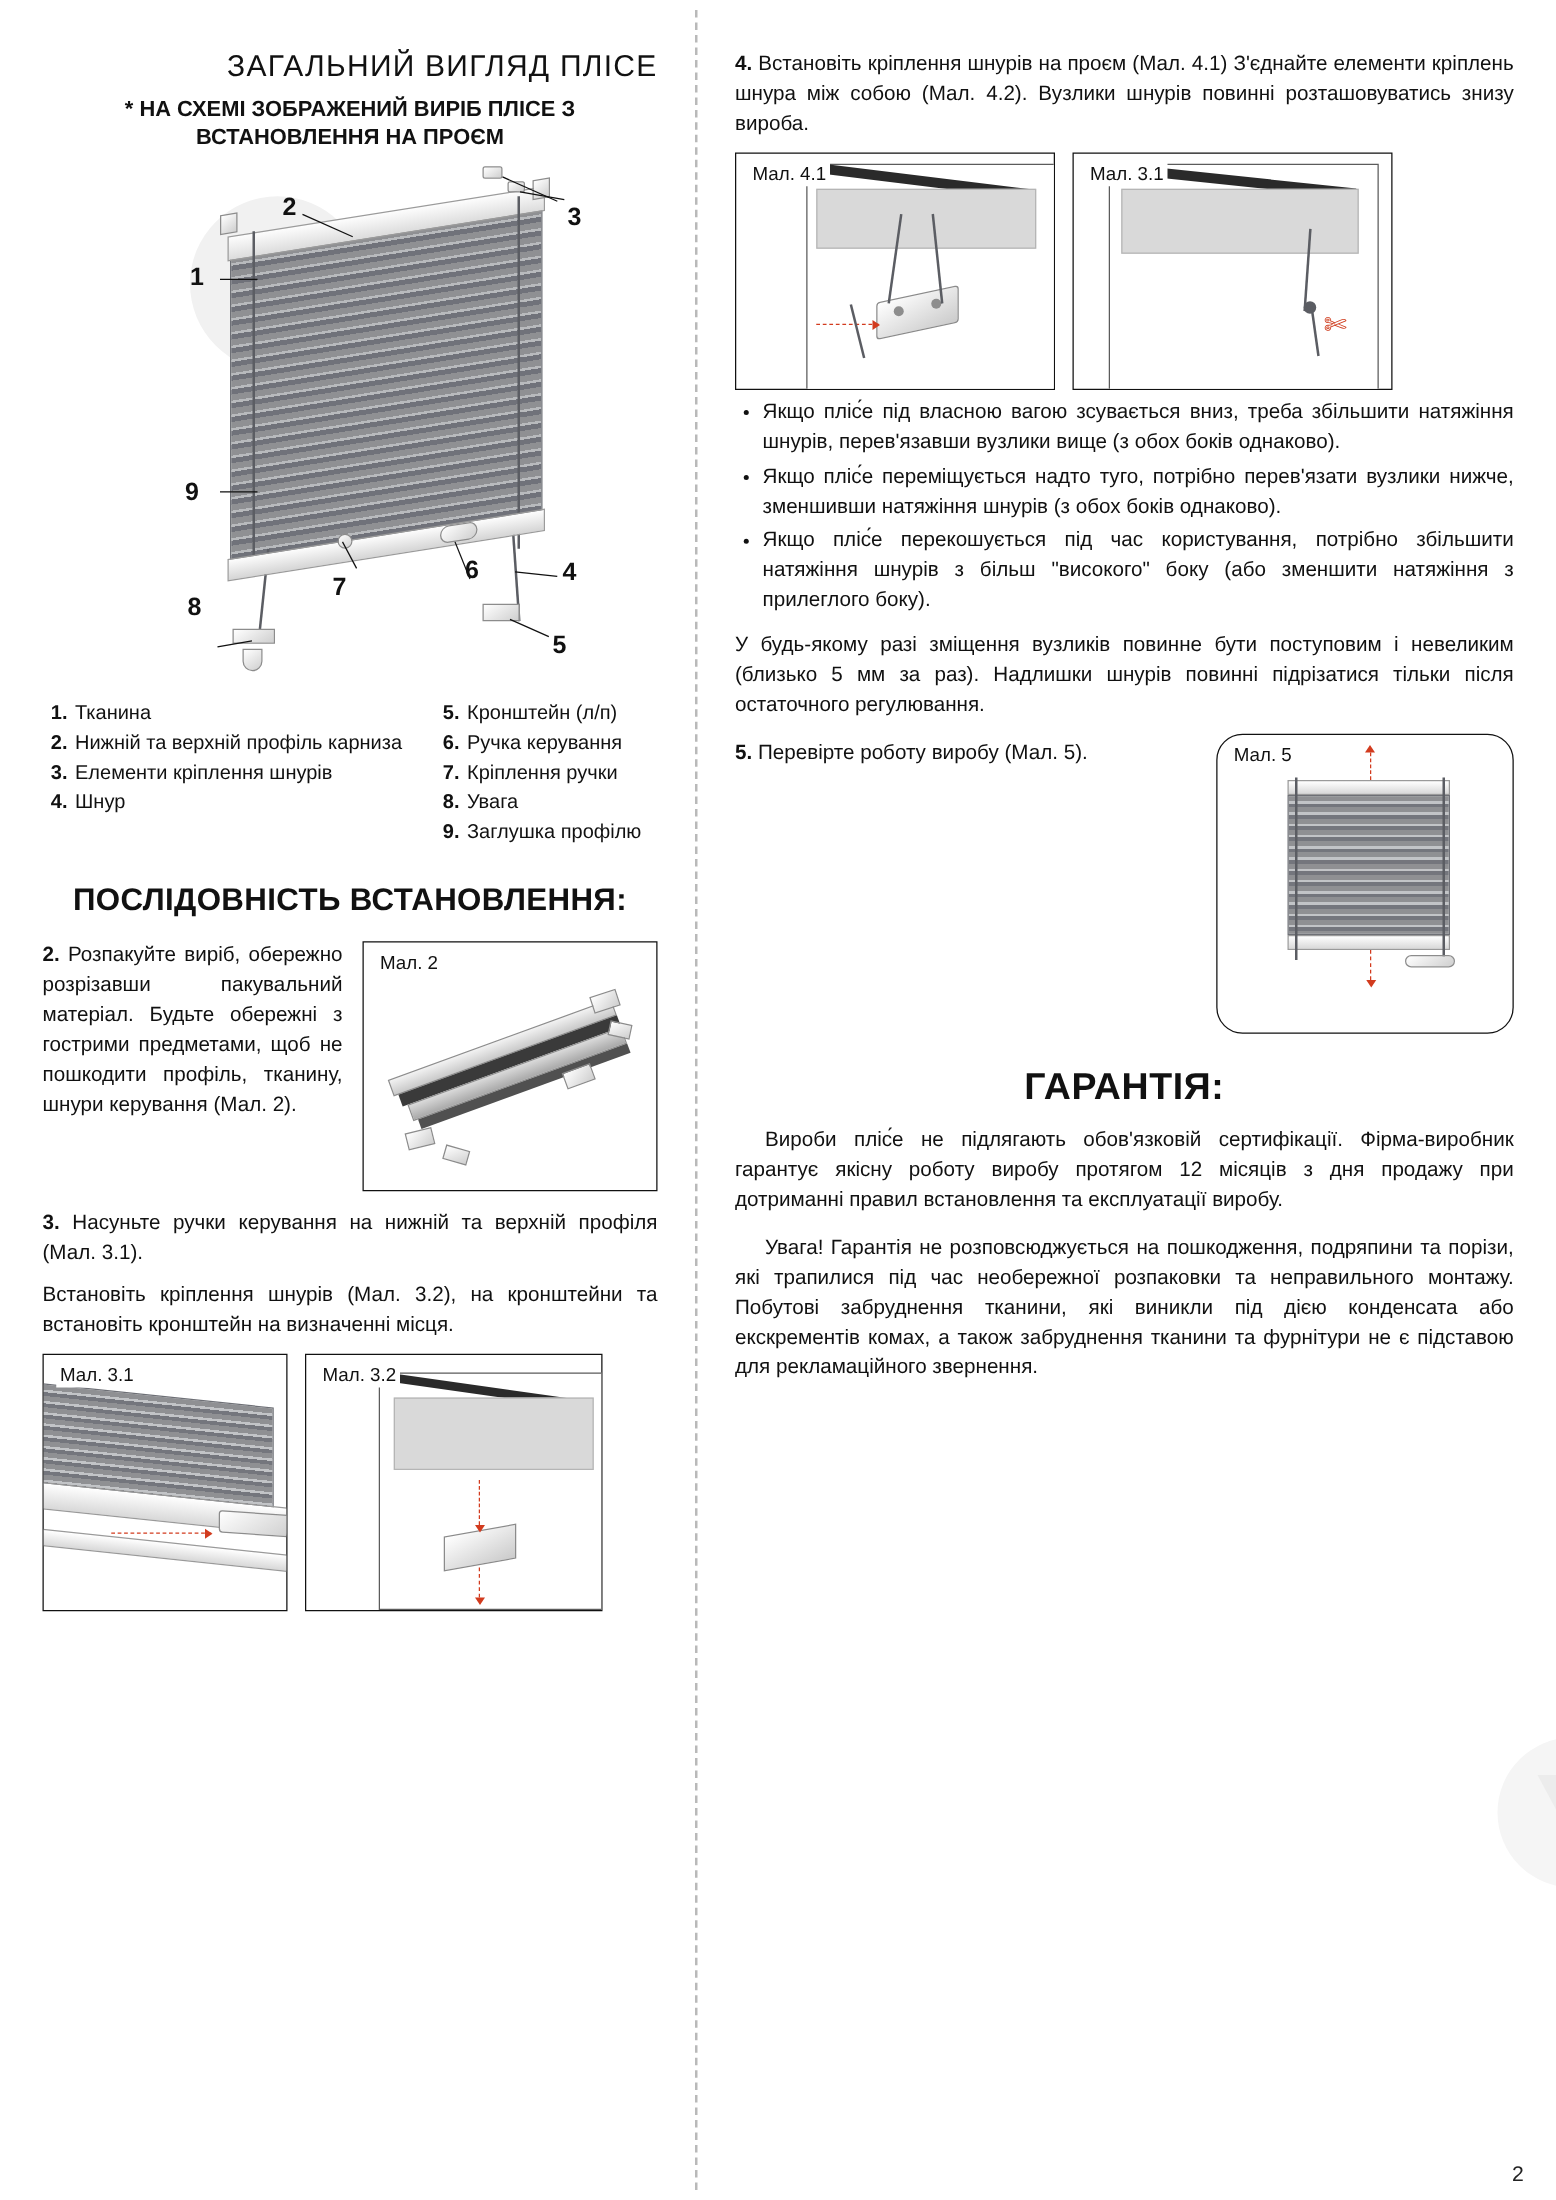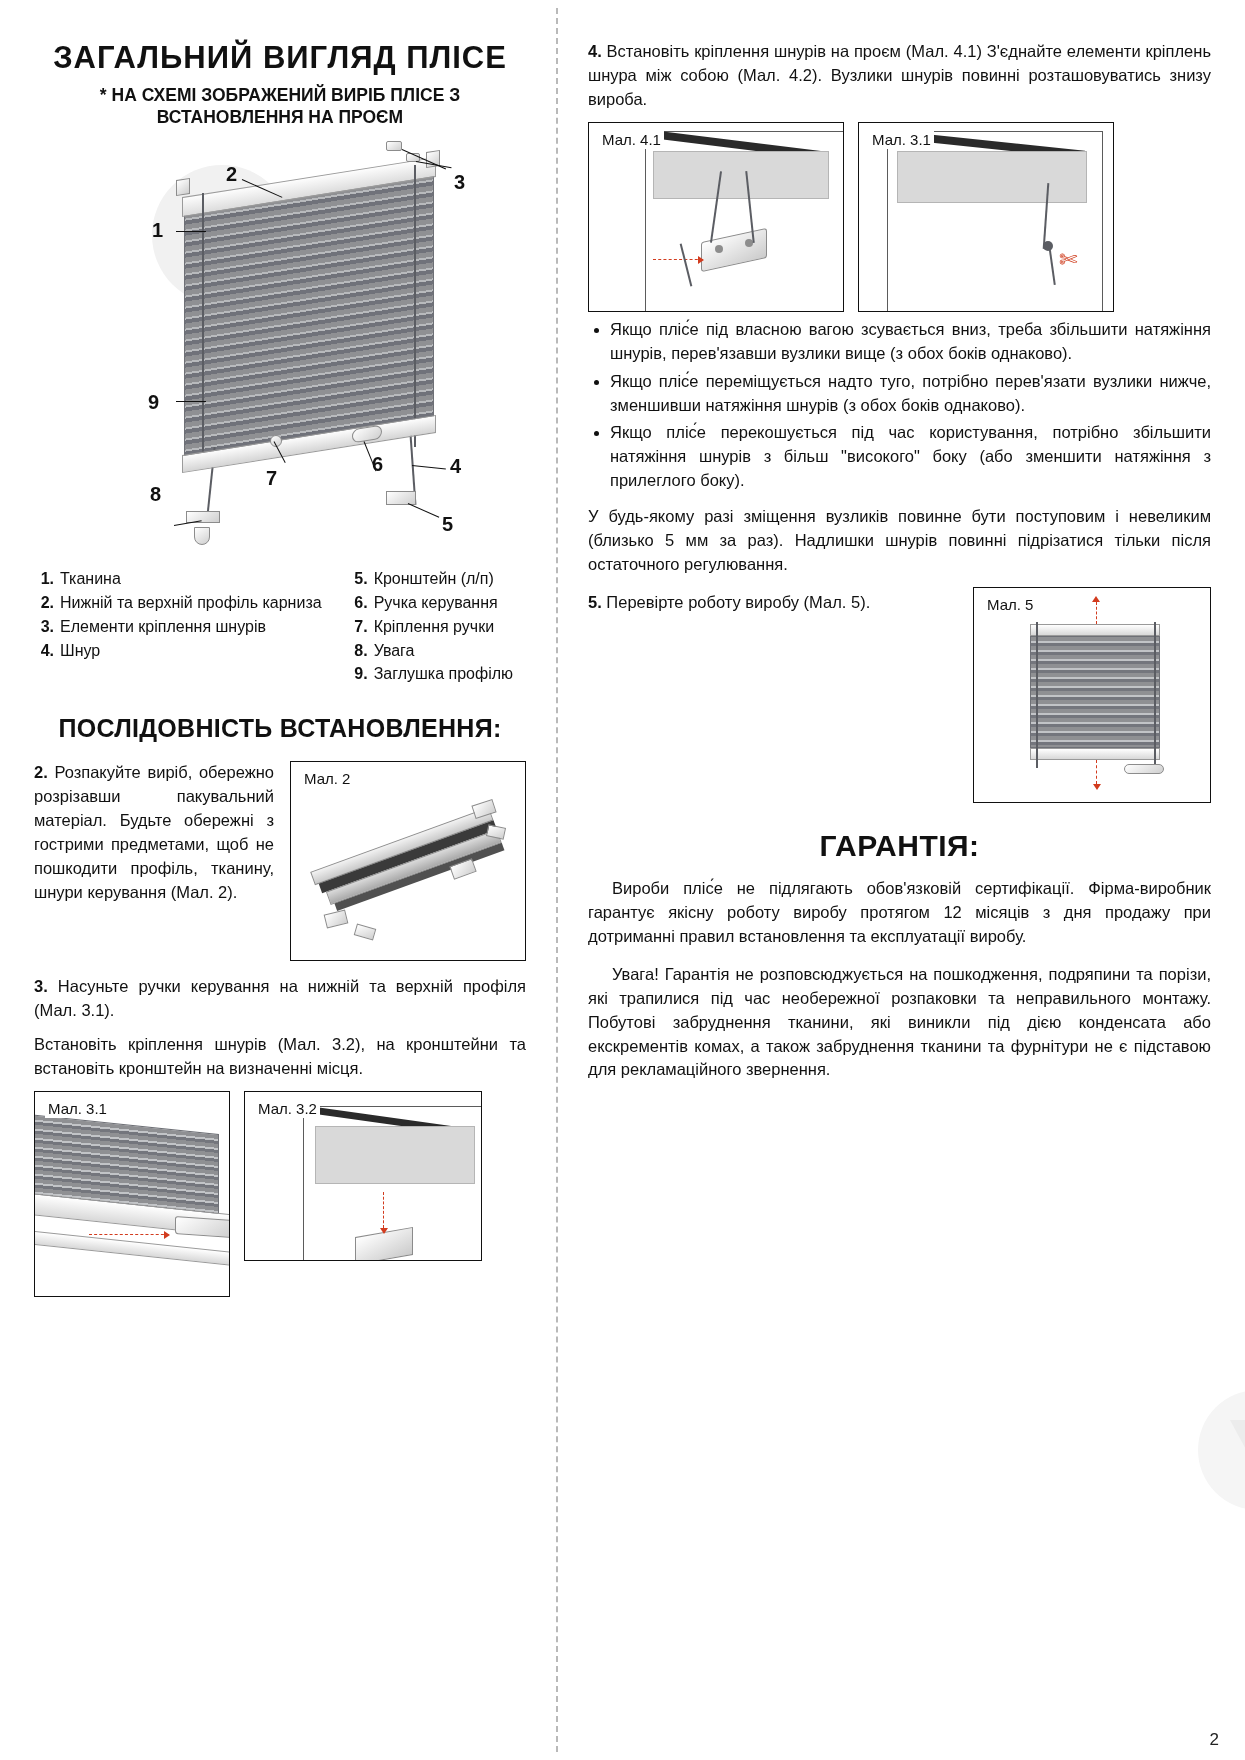--- a/index.html
+++ b/index.html
@@ -28,24 +28,24 @@
     border-left: 2px dashed #b9b9b9;
     margin: 8px 0;
   }
   .col-right {
     flex: 1;
     padding: 40px 34px 20px 30px;
     position: relative;
   }
 
   h1.title {
-    font-size: 31px;
-    font-weight: 700;
+    font-size: 24px;
+    font-weight: 400;
     letter-spacing: 1px;
-    text-align: center;
+    text-align: right;
     margin: 6px 0 2px;
     line-height: 1.15;
   }
   h2.subtitle {
     font-size: 17.5px;
     font-weight: 700;
     text-align: center;
     margin: 8px 0 0;
     line-height: 1.3;
   }
@@ -414,21 +414,21 @@
 
     <div style="display:flex; gap:14px; margin-top:6px;">
       <div class="fig" style="width:196px; height:206px;">
         <div class="cap">Мал. 3.1</div>
         <div class="blind-small" style="left:-6px; top:32px; width:190px; height:82px; transform:skewY(6deg);"></div>
         <div class="rail-small" style="left:-6px; top:112px; width:210px; height:22px; transform:skewY(6deg);"></div>
         <div class="bracket" style="left:140px; top:126px; width:58px; height:18px; border-radius:3px; transform:skewY(4deg);"></div>
         <div class="arrow-red" style="left:54px; top:142px; width:80px;"></div>
         <div class="rail-small" style="left:-6px; top:150px; width:220px; height:14px; transform:skewY(6deg);"></div>
       </div>
-      <div class="fig" style="width:238px; height:170px;">
+      <div class="fig" style="width:238px; height:206px;">
         <div class="cap">Мал. 3.2</div>
         <div class="win-frame" style="left:58px; top:14px; width:180px; height:190px;"></div>
         <div class="win-dark" style="left:74px; top:26px; width:150px; height:7px; transform:skewY(8deg);"></div>
         <div class="win-grey" style="left:70px; top:34px; width:160px; height:58px;"></div>
         <div class="plate" style="left:110px; top:140px; width:58px; height:28px; transform:skewY(-10deg);"></div>
         <div class="arrow-v" style="left:138px; top:100px; height:36px;"></div>
         <div class="arrow-v" style="left:138px; top:170px; height:24px;"></div>
       </div>
     </div>
   </div>
@@ -475,21 +475,21 @@
       <li>Якщо пліс́е перекошується під час користування, потрібно збільшити натяжіння шнурів з більш "високого" боку (або зменшити натяжіння з прилеглого боку).</li>
     </ul>
 
     <p class="para jst rtext">У будь-якому разі зміщення вузликів повинне бути поступовим і невеликим (близько 5 мм за раз). Надлишки шнурів повинні підрізатися тільки після остаточного регулювання.</p>
 
     <div class="fig-5-wrap">
       <div class="fig-5-text rtext">
         <span class="bold">5.</span>
         <span>Перевірте роботу виробу (Мал. 5).</span>
       </div>
-      <div class="fig" style="width:238px; height:216px;">
+      <div class="fig" style="width:238px; height:240px;border-radius:21px;">
         <div class="cap">Мал. 5</div>
         <div class="rail-small" style="left:56px; top:36px; width:130px; height:12px;"></div>
         <div class="blind-small" style="left:56px; top:48px; width:130px; height:112px;"></div>
         <div class="rail-small" style="left:56px; top:160px; width:130px; height:12px;"></div>
         <div class="cord" style="left:62px; top:34px; height:146px;"></div>
         <div class="cord" style="left:180px; top:34px; height:146px;"></div>
         <div class="arrow-v" style="left:122px; top:14px; height:22px; transform:rotate(180deg);"></div>
         <div class="arrow-v" style="left:122px; top:172px; height:24px;"></div>
         <div class="bracket" style="left:150px; top:176px; width:40px; height:10px; border-radius:5px;"></div>
       </div>

